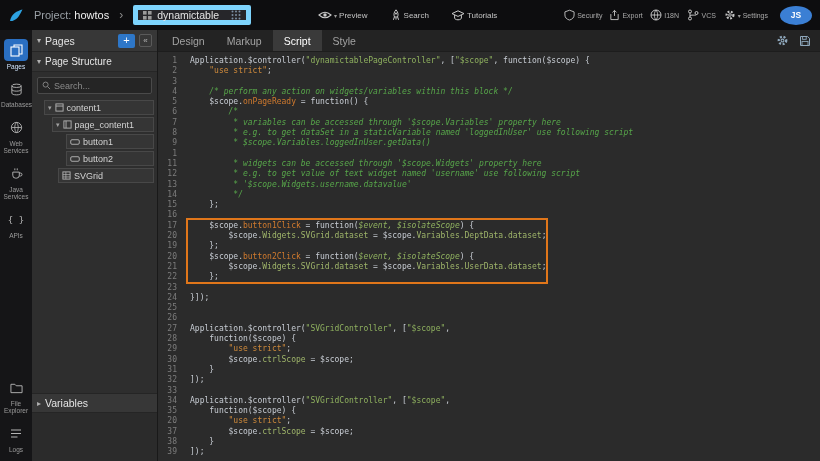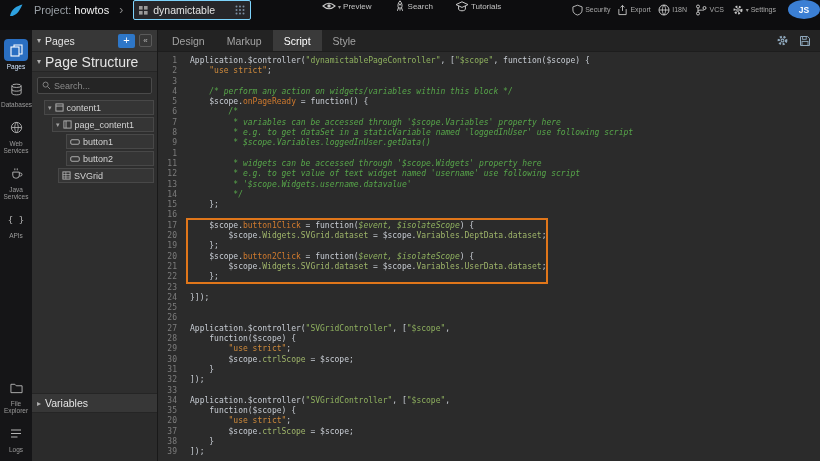--- a/index.html
+++ b/index.html
@@ -1,26 +1,26 @@
 <!DOCTYPE html>
 <html><head>
 <meta charset="utf-8">
 <style>
 *{margin:0;padding:0;box-sizing:border-box}
 html,body{width:820px;height:461px;overflow:hidden;background:#2b2b2b;font-family:"Liberation Sans",sans-serif}
 .app{width:820px;height:461px;display:flex;flex-direction:column;color:#ccc}
 
 
-.topbar{flex:0 0 30px;background:#0d0d0f;display:flex;align-items:flex-start;padding:0 0 0 6px}
+.topbar{flex:0 0 30px;background:#0d0d0f;display:flex;align-items:center;padding:0 8px 0 6px}
 .tb-left{display:flex;align-items:center;gap:8px}
 .logo{width:20px;height:18px;display:flex;align-items:center;justify-content:center}
 .project{font-size:11px;white-space:nowrap}
 .project .pfx{color:#9aa0a6}.project .pname{color:#f0f0f0}
 .crumb{color:#8a8a8a;font-size:12px;padding:0 2px}
-.page-selector{height:20px;min-width:118px;background:#26262a;border:1px solid #7dd3fc;border-radius:2px;display:flex;align-items:center;gap:5px;padding:0 5px}
+.page-selector{height:20px;min-width:118px;background:#26262a;border:5px solid #7dd3fc;border-radius:2px;display:flex;align-items:center;gap:5px;padding:0 5px}
 .page-selector .sel-label{font-size:10.5px;color:#e3e3e3;flex:1;white-space:nowrap}
 .spacer{flex:1}
 .tb-center{display:flex;align-items:center;gap:22px}
 .tb-right{display:flex;align-items:center;gap:7px}
 .tb-action{display:flex;flex-direction:row;align-items:center;justify-content:center;gap:2px;min-width:30px}
 .tb-action .icrow{display:flex;align-items:center;gap:2px;height:12px}
 .tb-action .lbl{font-size:7px;color:#a8a8a8;white-space:nowrap}
 .tb-center .tb-action .lbl{font-size:8px;color:#c3c3c3}
 .caret{font-size:6px;color:#9a9a9a}
 .avatar{width:32px;height:19px;margin-left:5px;border-radius:50%;background:#3b7fd4;color:#fff;font-size:8.5px;font-weight:bold;display:flex;align-items:center;justify-content:center}
@@ -39,21 +39,21 @@
 .braces{font-family:"DejaVu Sans Mono",monospace;font-size:9px;color:#b5b5b5}
 
 
 .sidebar{width:126px;background:#2e2e2e;border-right:1px solid #191919;display:flex;flex-direction:column}
 .sb-header{flex:0 0 22px;background:#373737;border-bottom:1px solid #252525;display:flex;align-items:center;padding:0 5px;gap:4px}
 .cap{font-size:8px;color:#b0b0b0}
 .ttl{font-size:10.5px;color:#e4e4e4}
 .plus-btn{margin-left:auto;width:17px;height:14px;background:#2e77c8;border-radius:2px;color:#fff;font-size:11px;line-height:12px;text-align:center}
 .collapse-btn{width:13px;height:13px;border:1px solid #5a5a5a;border-radius:2px;color:#b5b5b5;font-size:8px;line-height:11px;text-align:center}
 .sb-sub{flex:0 0 20px;background:#333;border-bottom:1px solid #262626;display:flex;align-items:center;gap:4px;padding:0 5px}
-.sb-sub .ttl{font-size:14px}
+.sb-sub .ttl{font-size:10px}
 .search-row{padding:5px 5px 3px}
 .search-box{height:17px;background:#252525;border:1px solid #4a4a4a;border-radius:2px;display:flex;align-items:center;padding:0 4px;gap:3px}
 .search-box input{flex:1;min-width:0;background:transparent;border:none;outline:none;color:#cfcfcf;font-size:9px;font-family:"Liberation Sans",sans-serif}
 .search-box input::placeholder{color:#8a8a8a}
 .tree{flex:1;padding-top:1px;overflow:hidden}
 .tree-row{height:15px;margin:2px 3px 2px 0;background:#353535;border:1px solid #484848;display:flex;align-items:center;gap:3px;padding:0 3px;font-size:9px;color:#d2d2d2;white-space:nowrap;overflow:hidden}
 .tree-caret{font-size:7px;color:#a0a0a0}
 .vars-header{flex:0 0 20px;background:#373737;border-top:1px solid #252525;border-bottom:1px solid #252525;display:flex;align-items:center;gap:4px;padding:0 5px}
 .sb-bottom{flex:0 0 48px;background:#2b2b2b}
 

